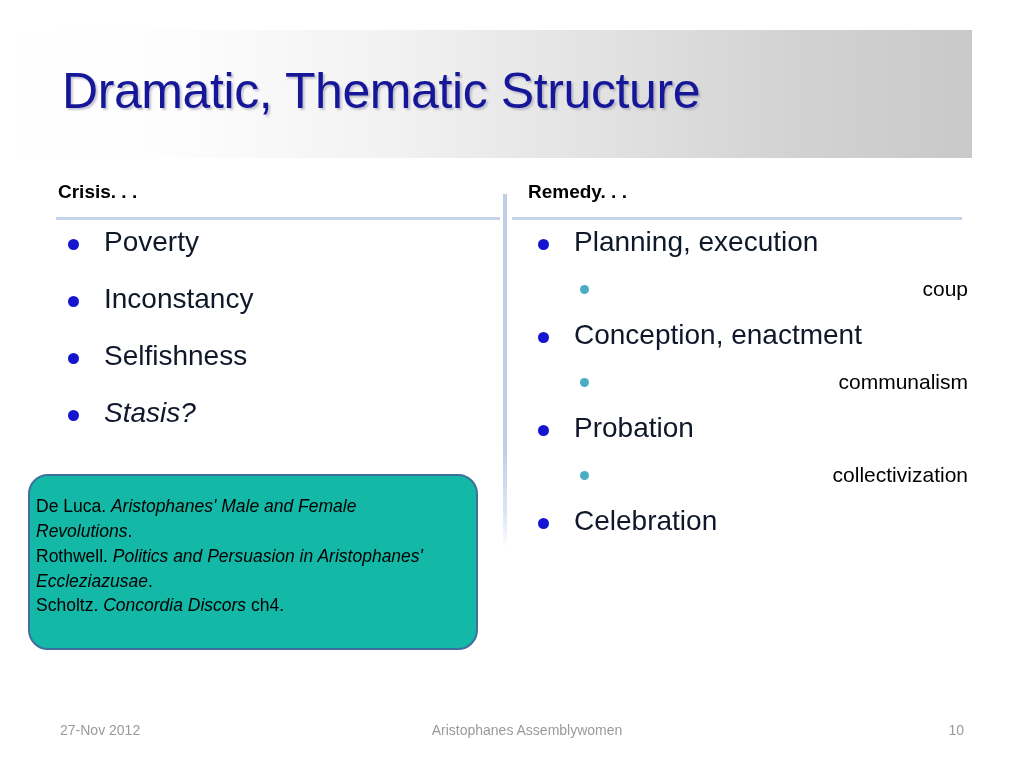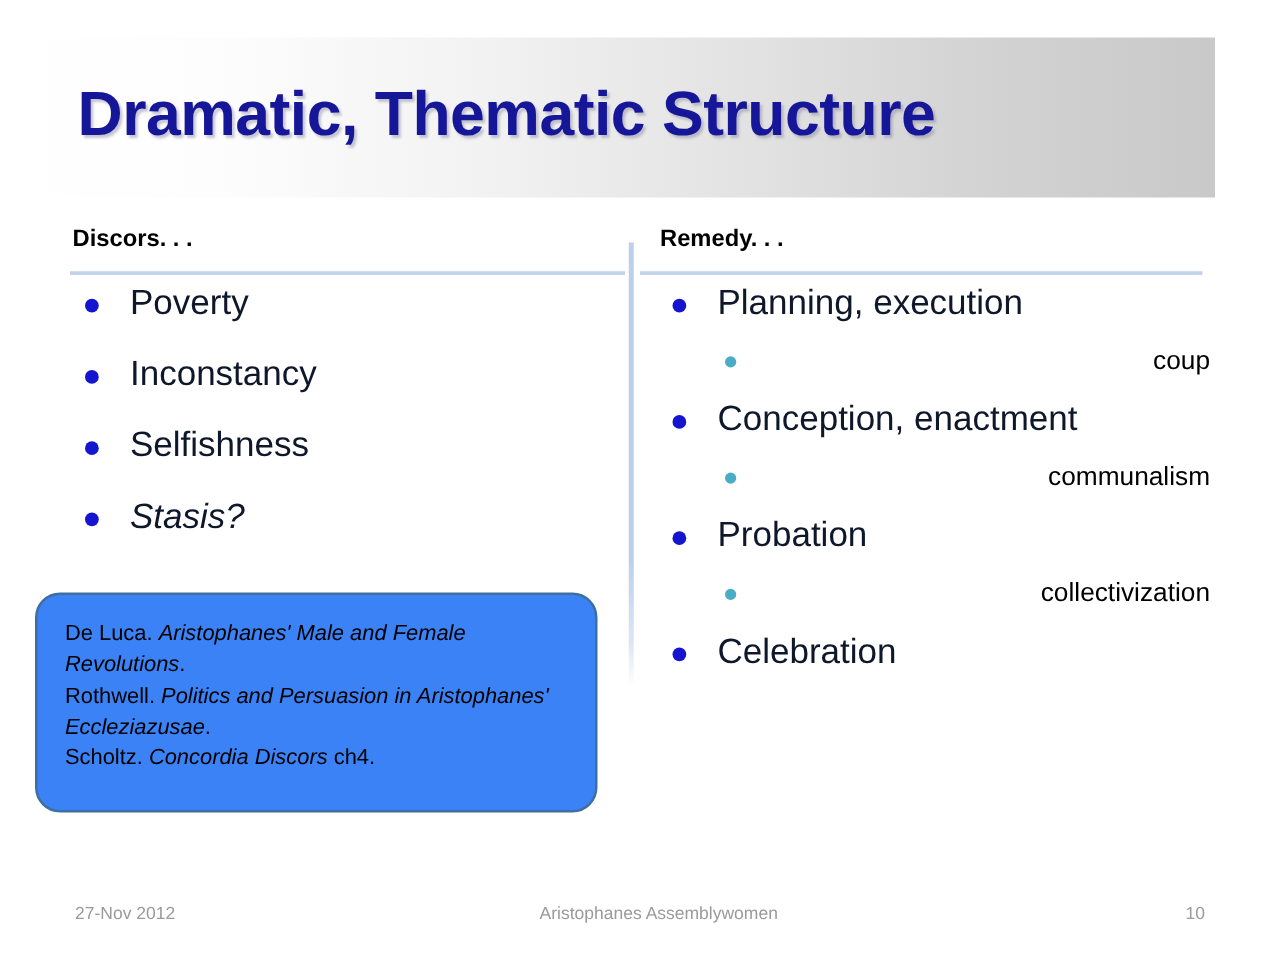--- a/index.html
+++ b/index.html
@@ -33,21 +33,21 @@
         #e2e2e2 62%,
         #d2d2d2 82%,
         #c9c9c9 100%);
   }
   .slide-title {
     position: absolute;
     left: 62px;
     top: 62px;
     width: 900px;
     font-size: 50px;
-    font-weight: bold;
+    font-weight: normal;
     color: #161699;
     letter-spacing: -0.4px;
     text-shadow: 2px 2px 2px rgba(130,130,160,0.45);
     white-space: nowrap;
   }
 
   
   .col {
     position: absolute;
     top: 182px;
@@ -146,22 +146,22 @@
   
   .citation-box {
     position: absolute;
     left: 28px;
     top: 474px;
     width: 450px;
     height: 176px;
     box-sizing: border-box;
     border: 2px solid #3f6f9f;
     border-radius: 20px;
-    background: #3b82f6;
-    padding: 18px 20px 0 22px;
+    background: #14b8a6;
+    padding: 18px 20px 0 6px;
   }
   .citation-line {
     font-size: 17.5px;
     color: #000000;
     line-height: 1.42;
     margin: 0;
   }
   .citation-line em { font-style: italic; }
 
   
@@ -188,21 +188,21 @@
 <div class="slide">
 
   <div class="header-band"></div>
   <div class="slide-title">Dramatic, Thematic Structure</div>
 
   <div class="rule rule-left"></div>
   <div class="rule rule-right"></div>
   <div class="v-divider"></div>
 
   <div class="col col-left">
-    <div class="col-heading">Discors. . .</div>
+    <div class="col-heading">Crisis. . .</div>
     <ul class="bullets">
       <li class="bullet-l1">Poverty</li>
       <li class="bullet-l1">Inconstancy</li>
       <li class="bullet-l1">Selfishness</li>
       <li class="bullet-l1 italic">Stasis?</li>
     </ul>
   </div>
 
   <div class="col col-right">
     <div class="col-heading">Remedy. . .</div>

